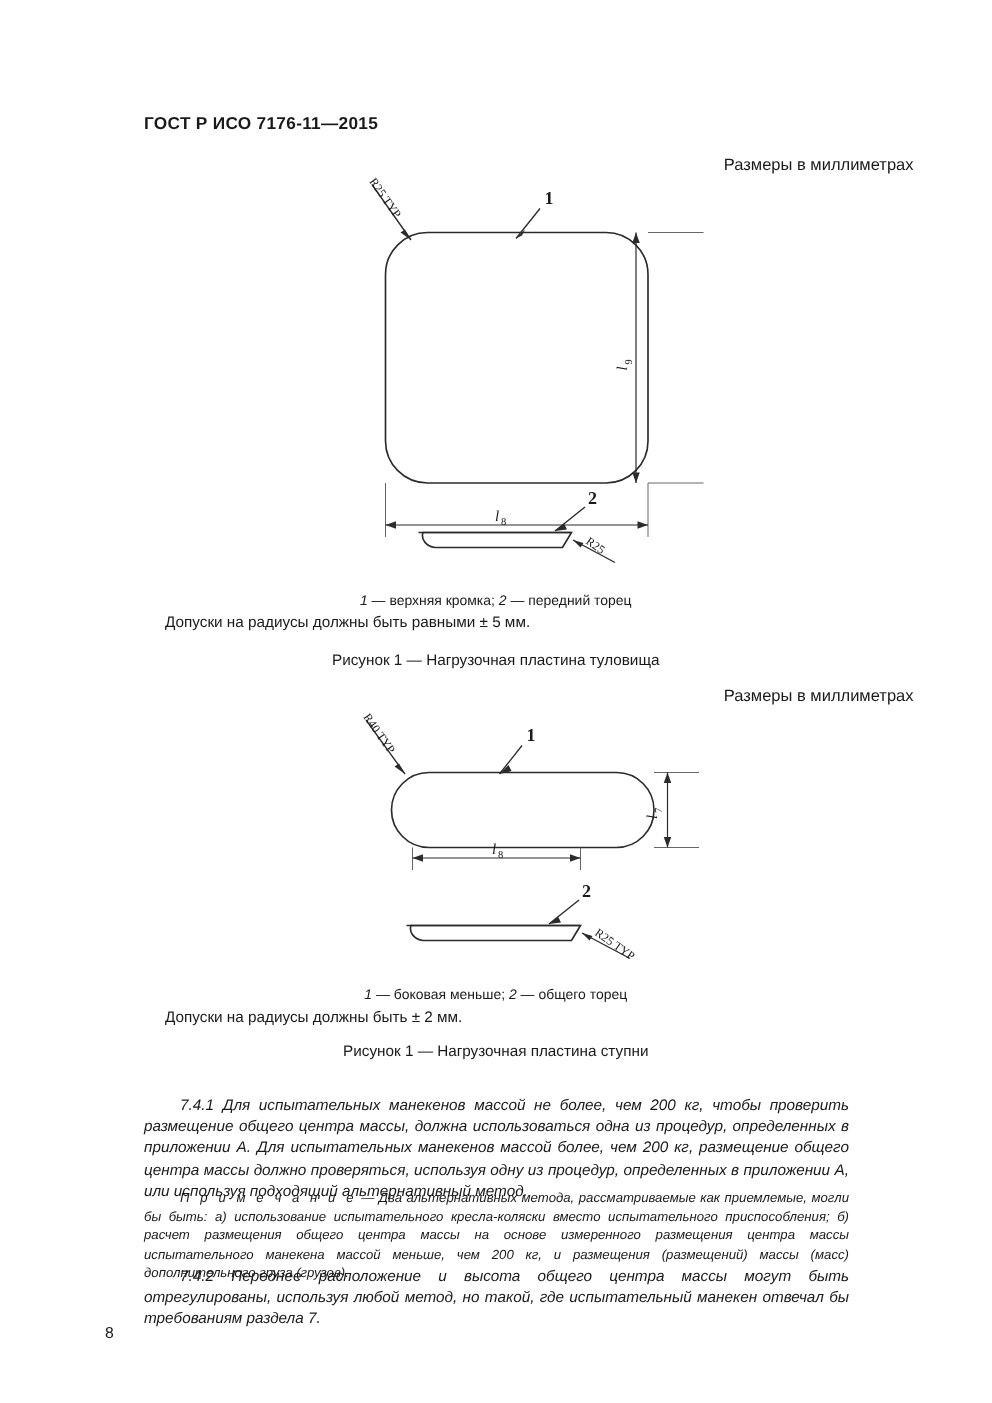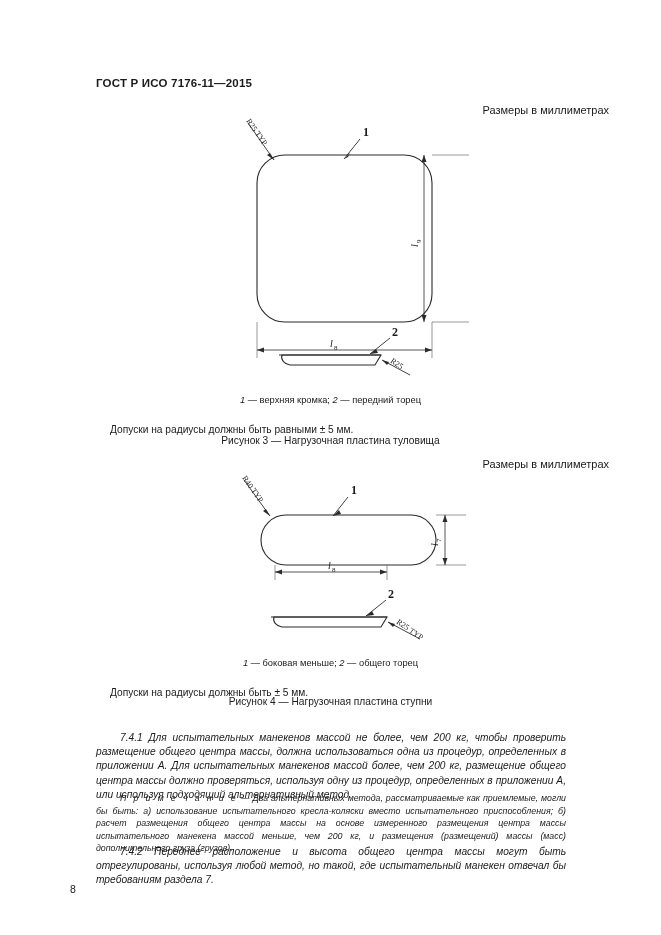--- a/index.html
+++ b/index.html
@@ -60,21 +60,20 @@
     width: 661px;
     text-align: center;
     font-size: 9.3px;
   }
   .legend-line .num { font-style: italic; }
 
   .tolerance-line {
     position: absolute;
     left: 110px;
     font-size: 10.2px;
-    margin-top: 14px;
   }
 
   .figure-caption {
     position: absolute;
     width: 661px;
     text-align: center;
     font-size: 10.2px;
   }
 
   #legend3 { top: 378px; }
@@ -183,21 +182,21 @@
       <text x="390" y="40" font-family="Liberation Serif, serif" font-size="8" fill="#1a1a1a" transform="rotate(35 390 40)">R25</text>
     </svg>
   </div>
 
   <div class="legend-line" id="legend3">
     <span class="num">1</span><span> — верхняя кромка; </span><span class="num">2</span><span> — передний торец</span>
   </div>
 
   <div class="tolerance-line" id="tol3">Допуски на радиусы должны быть равными ± 5 мм.</div>
 
-  <div class="figure-caption" id="cap3">Рисунок 3 — Нагрузочная пластина туловища</div>
+  <div class="figure-caption" id="cap3">Рисунок 1 — Нагрузочная пластина туловища</div>
 
   <div class="units-note u2">Размеры в миллиметрах</div>
 
   <div class="figure-area" id="figure4-area">
     <svg class="fig" width="661" height="170" viewBox="0 0 661 170">
 
       <path d="M 286 43 L 411 43 A 25 25 0 0 1 411 93 L 286 93
                A 25 25 0 0 1 286 43 Z" fill="none" stroke="#2b2b2b" stroke-width="1.1"></path>
 
       <line x1="348" y1="25" x2="333" y2="44" stroke="#2b2b2b" stroke-width="0.9"></line>
@@ -240,23 +239,23 @@
       <line x1="420" y1="52" x2="388" y2="35" stroke="#2b2b2b" stroke-width="0.9"></line>
       <polygon points="388,35 395,37 393,40" fill="#2b2b2b"></polygon>
       <text x="396" y="36" font-family="Liberation Serif, serif" font-size="8" fill="#1a1a1a" transform="rotate(35 396 36)">R25 TYP</text>
     </svg>
   </div>
 
   <div class="legend-line" id="legend4">
     <span class="num">1</span><span> — боковая меньше; </span><span class="num">2</span><span> — общего торец</span>
   </div>
 
-  <div class="tolerance-line" id="tol4">Допуски на радиусы должны быть ± 5 мм.</div>
-
-  <div class="figure-caption" id="cap4">Рисунок 4 — Нагрузочная пластина ступни</div>
+  <div class="tolerance-line" id="tol4">Допуски на радиусы должны быть ± 2 мм.</div>
+
+  <div class="figure-caption" id="cap4">Рисунок 1 — Нагрузочная пластина ступни</div>
 
 
   <div class="body-block" id="para-741">
     <p class="indent">7.4.1 Для испытательных манекенов массой не более, чем 200 кг, чтобы проверить размещение общего центра массы, должна использоваться одна из процедур, определенных в приложении А. Для испытательных манекенов массой более, чем 200 кг, размещение общего центра массы должно проверяться, используя одну из процедур, определенных в приложении А, или используя подходящий альтернативный метод.</p>
   </div>
 
   <div class="body-block" id="para-note">
     <p class="indent"><span class="note-label">П р и м е ч а н и е</span><span> — Два альтернативных метода, рассматриваемые как приемлемые, могли бы быть: а) использование испытательного кресла-коляски вместо испытательного приспособления; б) расчет размещения общего центра массы на основе измеренного размещения центра массы испытательного манекена массой меньше, чем 200 кг, и размещения (размещений) массы (масс) дополнительного груза (грузов).</span></p>
   </div>
 

